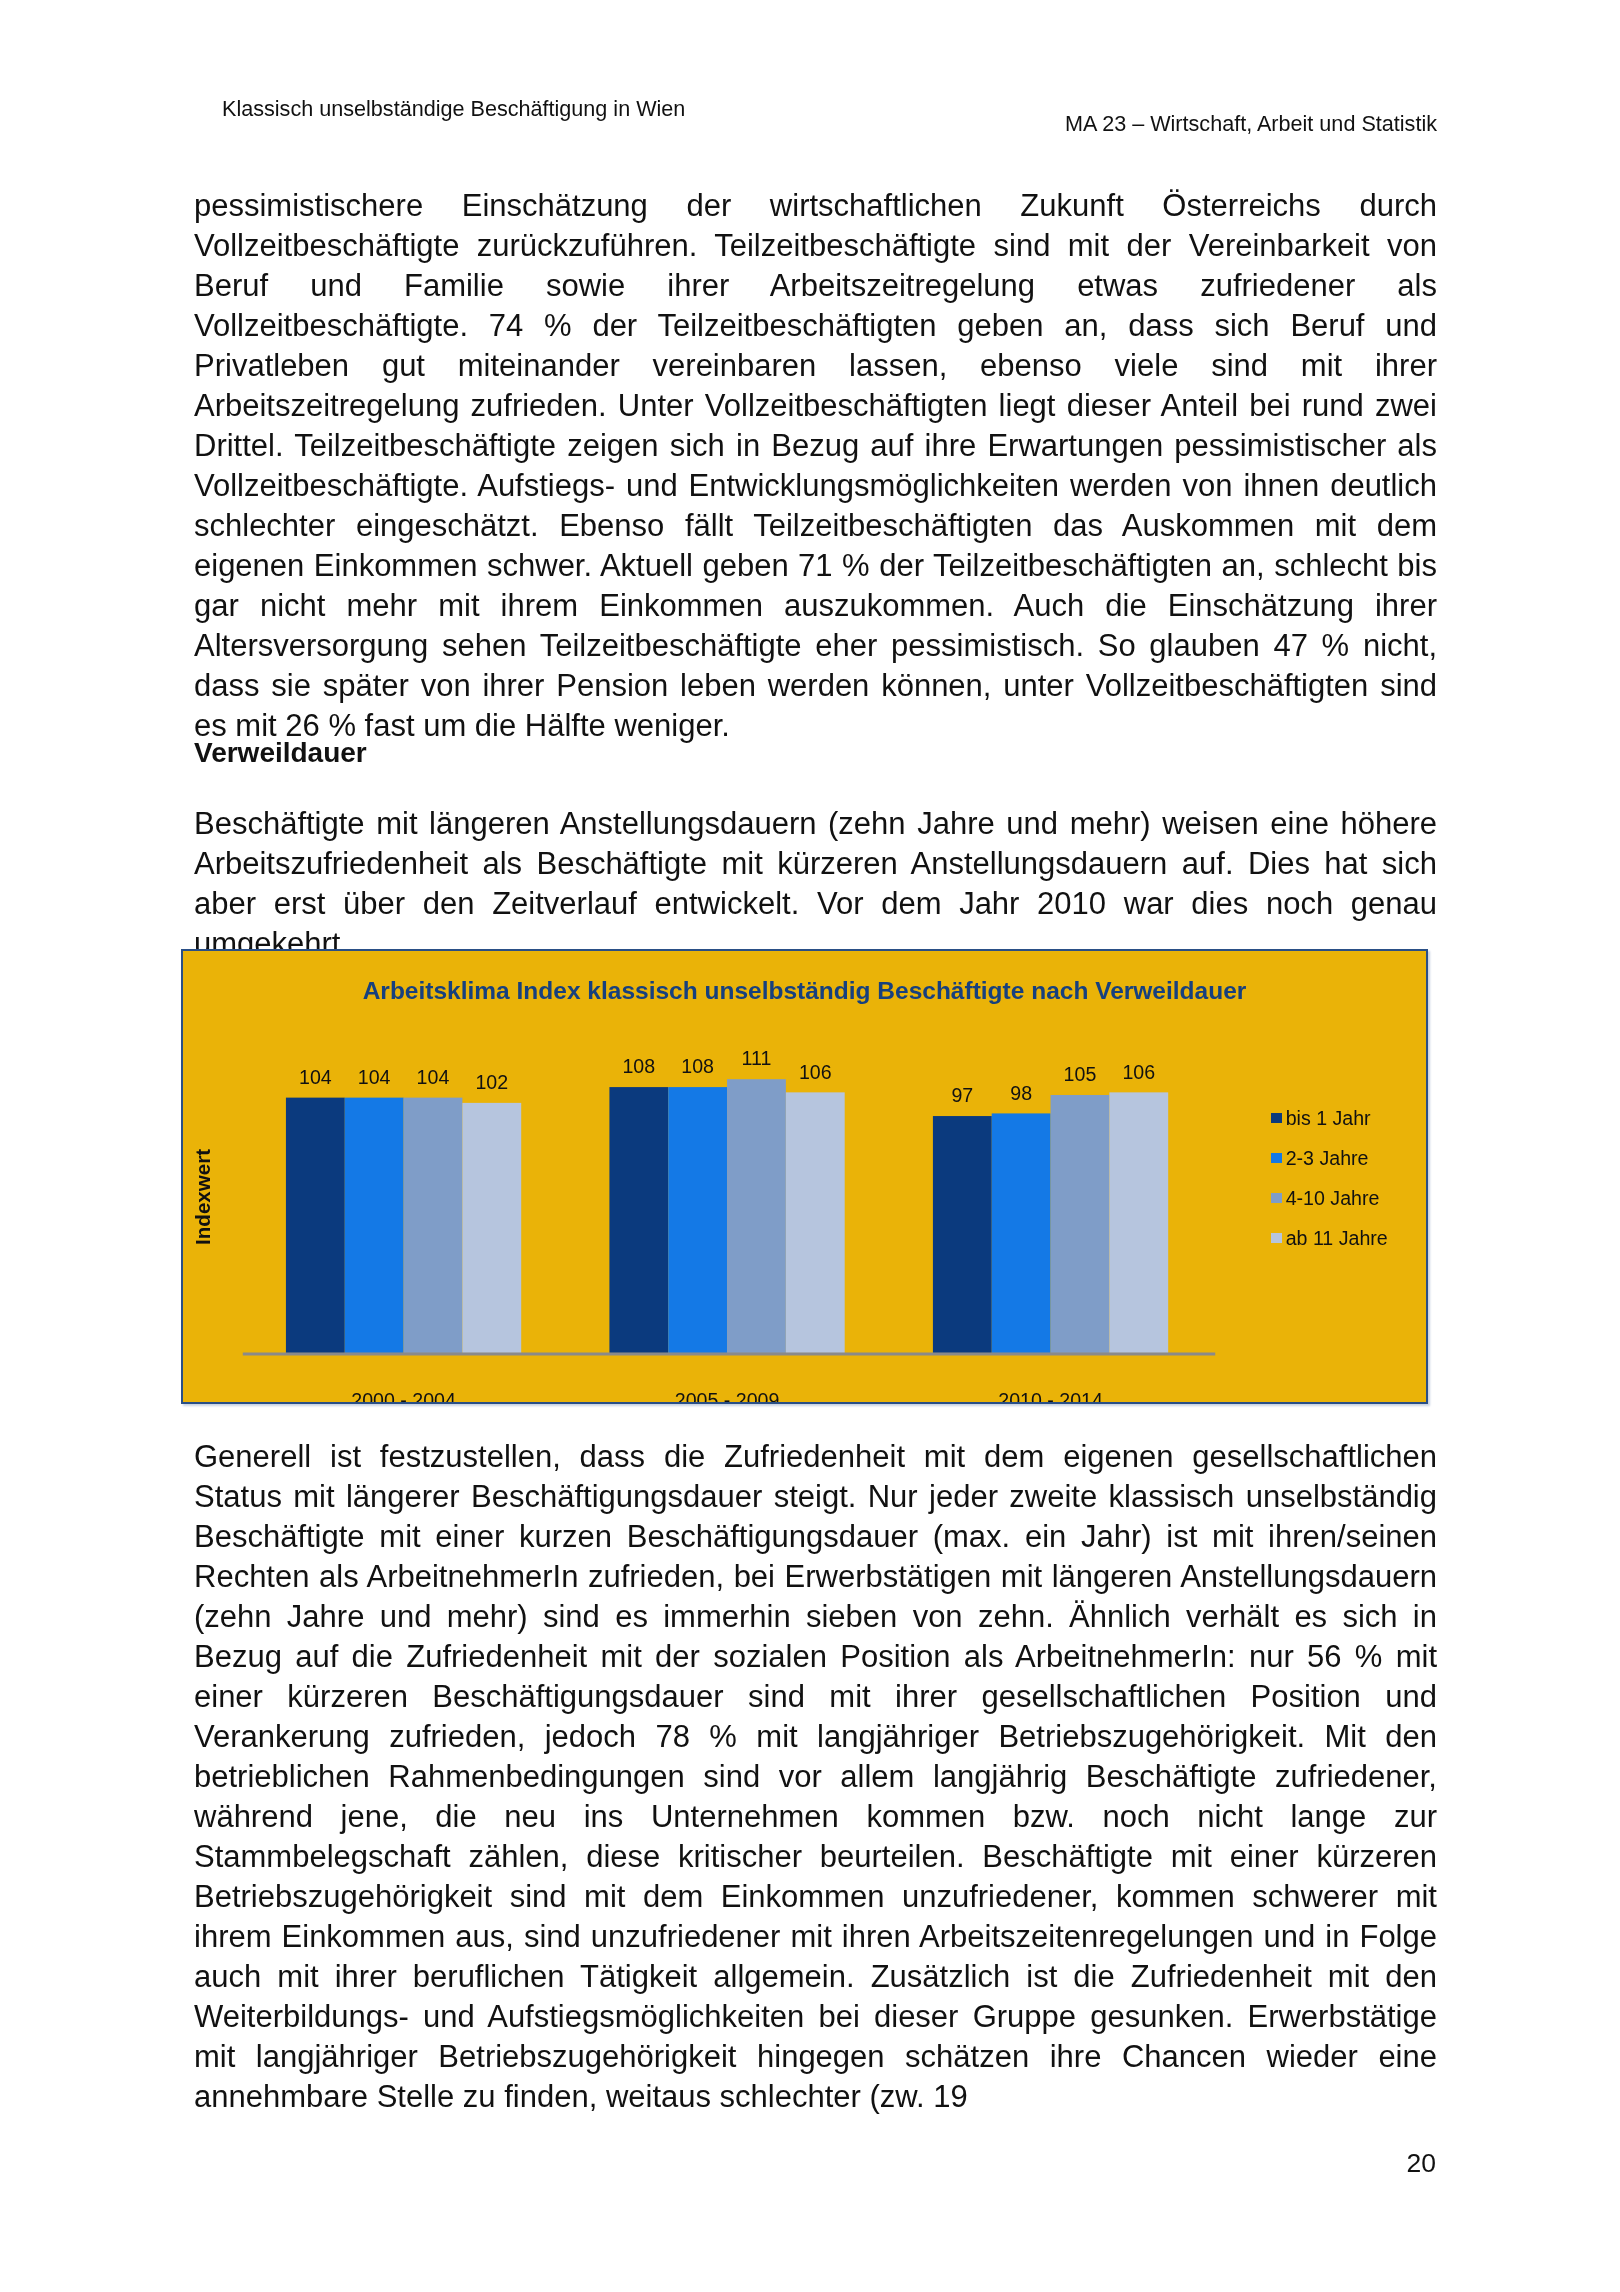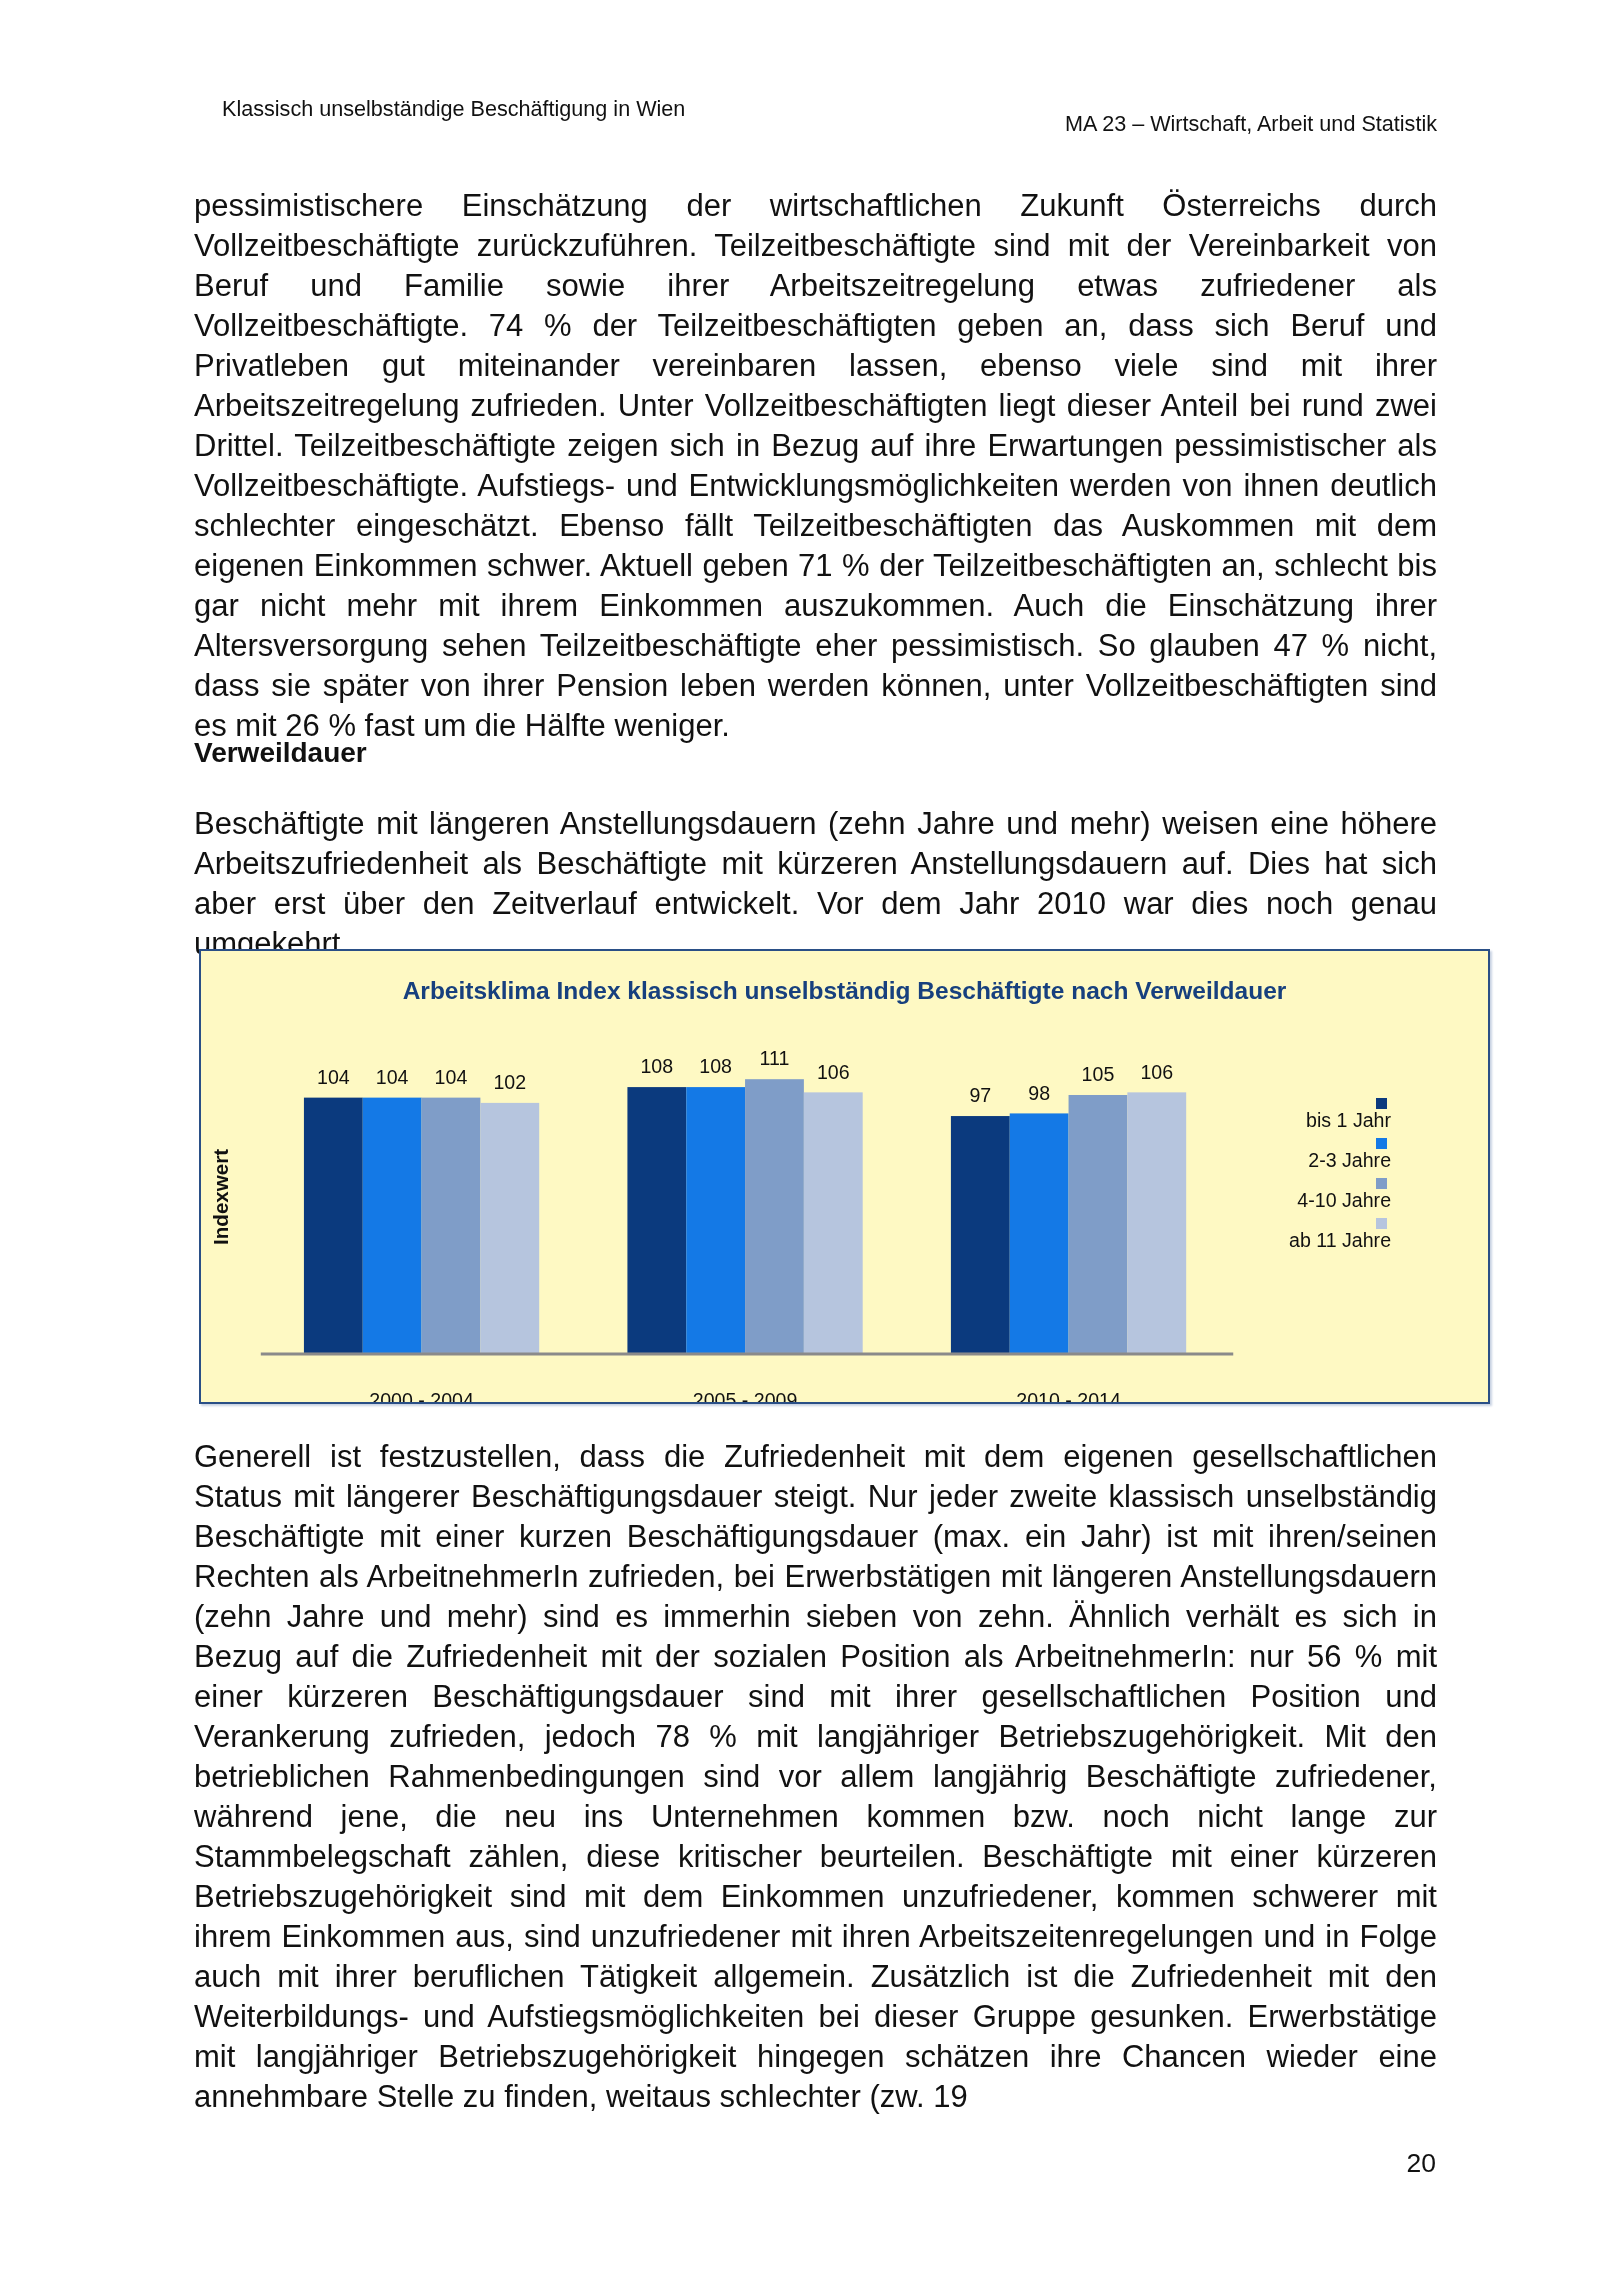--- a/index.html
+++ b/index.html
@@ -3,25 +3,25 @@
 <meta charset="utf-8">
 <style>
   html, body { margin:0; padding:0; background:#ffffff; }
   body { width:1620px; height:2293px; position:relative; font-family:"Liberation Sans", sans-serif; color:#111; overflow:hidden; }
   .header-left { position:absolute; left:194px; top:96px; font-size:21.6px;margin-left:28px; }
   .header-right { position:absolute; right:183px; top:111px; font-size:21.6px; }
   .para { position:absolute; left:194px; width:1243px; font-size:31px; line-height:40px; text-align:justify; }
   .para.last-left { text-align-last:left; }
   .heading { position:absolute; left:194px; top:737px; font-size:28px; font-weight:bold; }
   .page-number { position:absolute; right:184px; top:2148px; font-size:26.5px; }
-  .chart-frame { position:absolute; left:199px; top:949px; width:1243px; height:451px; border:2.9px solid #2a4f86; box-shadow:2px 2px 2px #c9d3e3; background:#fef9c3;padding-left:44px; }
+  .chart-frame { position:absolute; left:181px; top:949px; width:1243px; height:451px; border:2.9px solid #2a4f86; box-shadow:2px 2px 2px #c9d3e3; background:#eab308; }
   .chart-title { position:absolute; left:0; right:0; top:25.5px; text-align:center; font-weight:bold; font-size:24.5px; color:#17407e; }
   .ylabel { position:absolute; left:7.8px; top:294px; transform:rotate(-90deg); transform-origin:left top; font-weight:bold; font-size:20.6px; white-space:nowrap; }
   .legend { position:absolute; left:1088px; top:147px; font-size:19.6px; }
-  .legend-item { display:flex; align-items:flex-end; height:40px;flex-direction:column; }
+  .legend-item { display:flex; align-items:center; height:40px; }
   .legend-swatch { width:10.8px; height:10.8px; margin-right:3.9px; display:inline-block; }
   svg.plot { position:absolute; left:0; top:0; }
   .cat-label { font-size:20px; fill:#111; }
   .val-label { font-size:20px; fill:#111; }
 </style>
 </head>
 <body>
 
 <div class="header-left">Klassisch unselbständige Beschäftigung in Wien</div>
 <div class="header-right">MA 23 – Wirtschaft, Arbeit und Statistik</div>

